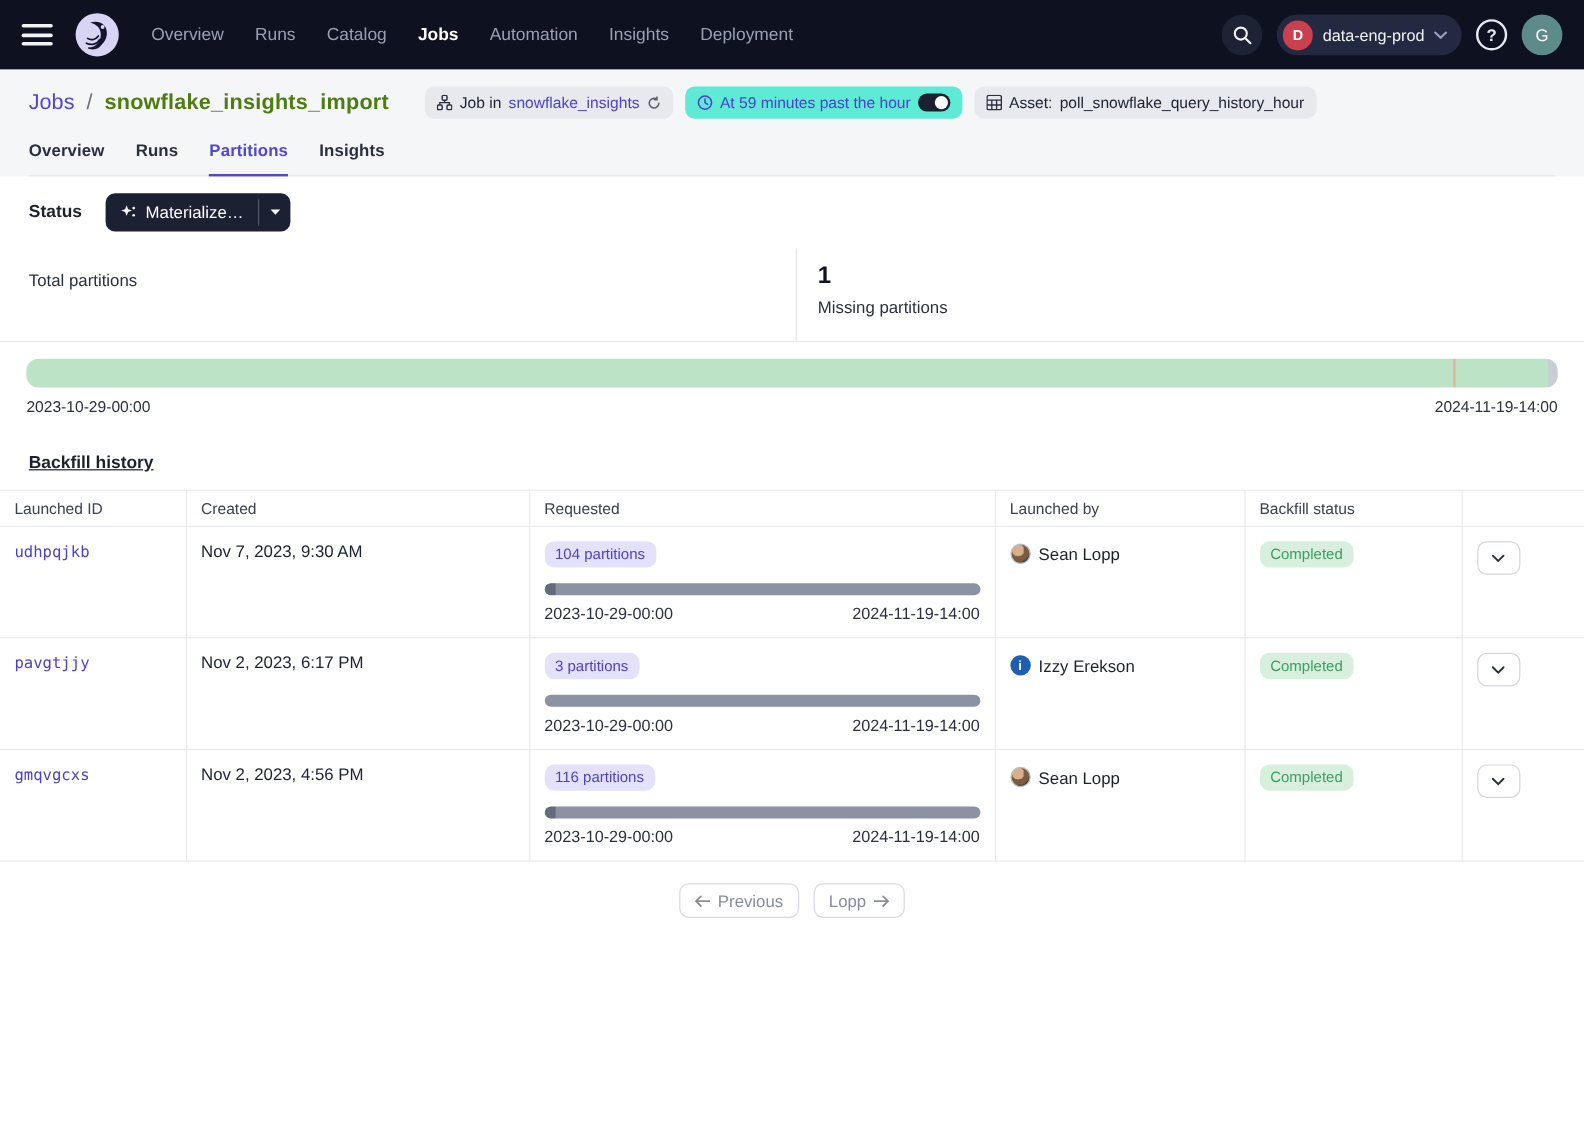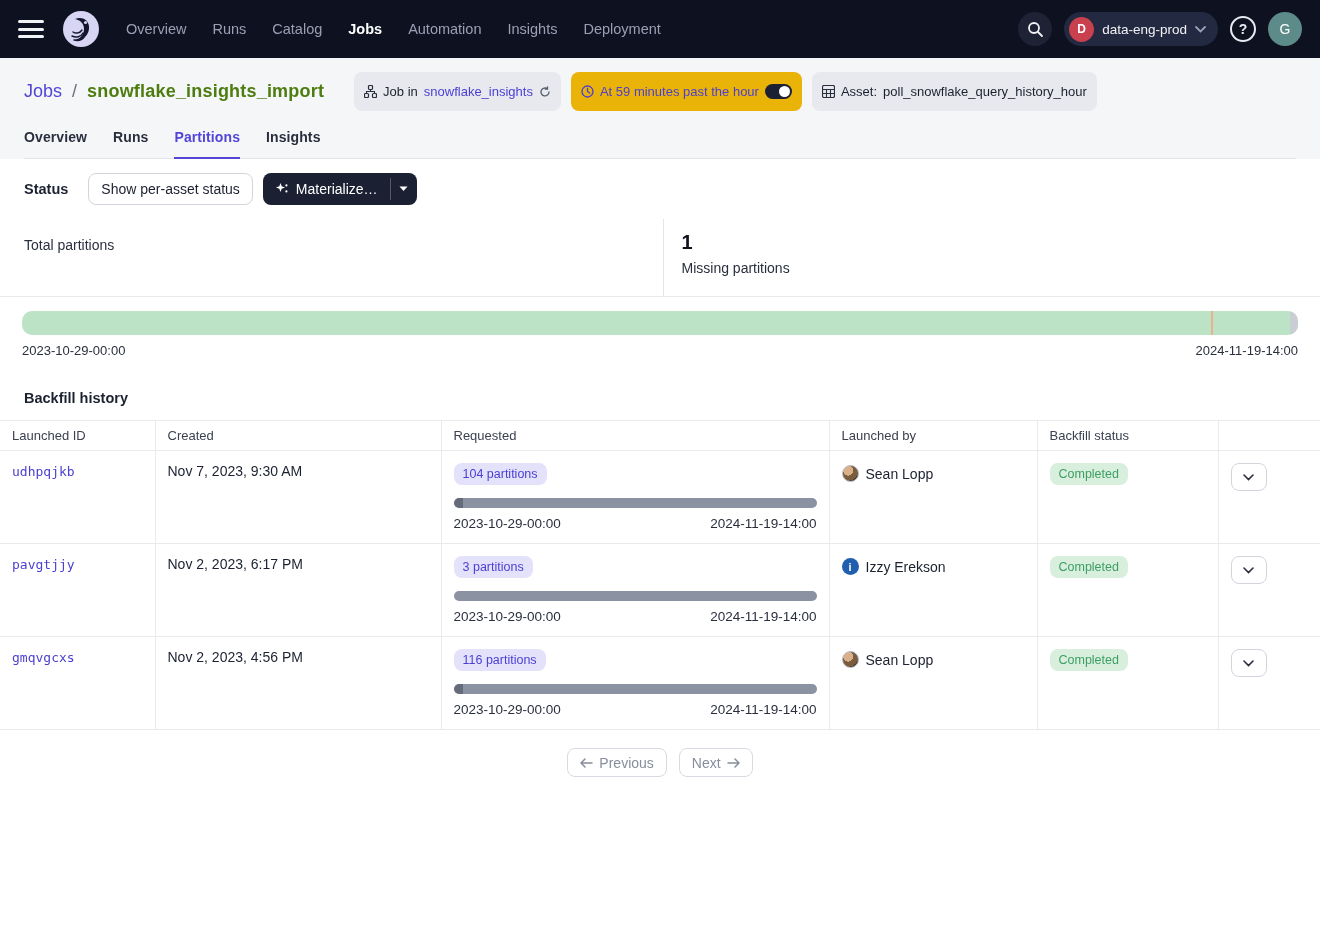--- a/index.html
+++ b/index.html
@@ -20,23 +20,23 @@
   .ws-name { color:#f2f3f7; font-size:13.5px; }
   .help-btn { width:26px; height:26px; border-radius:50%; border:2px solid #e8eaf2; color:#e8eaf2; font-size:14px; font-weight:bold; display:flex; align-items:center; justify-content:center; cursor:pointer; background:transparent; }
   .avatar { width:34px; height:34px; border-radius:50%; background:#5d8b89; color:#fff; font-size:14px; display:flex; align-items:center; justify-content:center; cursor:pointer; }
 
   
   .page-head { background:#f5f6f8; padding:14px 24px 0 24px; }
   .crumb-row { display:flex; align-items:center; gap:10px; flex-wrap:nowrap; }
   .crumb-root { color:#5245d8; font-size:18px; text-decoration:none; cursor:pointer; }
   .crumb-sep { color:#6a6f7e; font-size:18px; }
   .crumb-title { color:#4d7c0f; font-size:18px; font-weight:bold; letter-spacing:.2px; margin-right:20px; }
-  .badge { display:inline-flex; align-items:center; gap:6px; height:39px; padding:0 10px; border-radius:8px; font-size:13px; white-space:nowrap; }
+  .badge { display:inline-flex; align-items:center; gap:6px; height:27px; padding:0 10px; border-radius:8px; font-size:13px; white-space:nowrap; }
   .badge-gray { background:#e7e9ee; color:#1c2130; }
-  .badge-lav { background:#eab308; color:#4b3fd4; }
+  .badge-lav { background:#5eead4; color:#4b3fd4; }
   .badge-green { background:#d9f0de; color:#1c2130; }
   .badge a { color:#4b3fd4; cursor:pointer; text-decoration:none; }
   .dot-green { width:9px; height:9px; border-radius:50%; background:#3fae67; }
   .latest-label { color:#2f9e57; }
   .toggle { width:27px; height:15px; border-radius:8px; background:#1b2033; position:relative; cursor:pointer; flex:0 0 auto; }
   .toggle::after { content:""; position:absolute; right:2px; top:2px; width:11px; height:11px; border-radius:50%; background:#ffffff; }
 
   
   .tabs { display:flex; gap:26px; padding:18px 0 0 0; border-bottom:1px solid #e3e5ea; }
   .tab { font-size:14px; color:#2a2f3e; padding-bottom:12px; cursor:pointer; font-weight:bold; letter-spacing:.1px; }
@@ -58,21 +58,21 @@
   .stat-value { font-size:20px; font-weight:bold; color:#11131c; }
   .stat-label { font-size:14px; color:#2a2f3e; margin-top:6px; }
 
   .bar-wrap { padding:14px 22px 10px 22px; }
   .part-bar { position:relative; height:24px; border-radius:10px; background:#bde3c6; overflow:hidden; }
   .part-bar .tick { position:absolute; top:0; bottom:0; left:93.2%; width:2px; background:#f0b08e; }
   .part-bar .missing { position:absolute; top:0; bottom:0; right:0; width:8px; background:#c9cdd4; border-radius:0 10px 10px 0; }
   .bar-labels { display:flex; justify-content:space-between; font-size:13px; color:#2a2f3e; margin-top:8px; }
 
   
-  .bf-title { padding:22px 24px 14px 24px; font-size:14.5px; font-weight:bold; }
+  .bf-title { padding:22px 24px 14px 24px; font-size:14.5px; font-weight:bold;text-decoration:underline; }
   table.bf { width:100%; border-collapse:collapse; table-layout:fixed; }
   table.bf th, table.bf td { border:1px solid #e8eaee; border-left:none; vertical-align:top; text-align:left; }
   table.bf th:last-child, table.bf td:last-child { border-right:none; }
   table.bf th { font-weight:normal; font-size:13px; color:#3c4150; padding:7px 12px; height:30px; }
   table.bf td { padding:12px 12px; font-size:14px; color:#1c2130; height:86px; }
   .col-id { width:155px; } .col-created { width:286px; } .col-req { width:388px; }
   .col-user { width:208px; } .col-status { width:181px; } .col-menu { width:102px; }
   td.id-cell { padding-left:22px; }
   th.id-head { padding-left:22px; }
   .bf-id { color:#4a3fd0; font-family:"DejaVu Sans Mono", monospace; font-size:13px; cursor:pointer; text-decoration:none; }
@@ -184,21 +184,20 @@
     <span class="tab">Overview</span>
     <span class="tab">Runs</span>
     <span class="tab active">Partitions</span>
     <span class="tab">Insights</span>
   </div>
 </div>
 
 <div class="status-row">
   <span class="section-title">Status</span>
   <div class="status-actions">
-    <button class="btn-outline">Show per-asset status</button>
     <div class="btn-split">
       <span class="main">
         <svg width="14" height="14" viewBox="0 0 14 14">
             <path d="M5.5 1 L6.7 4.3 L10 5.5 L6.7 6.7 L5.5 10 L4.3 6.7 L1 5.5 L4.3 4.3 Z" fill="#fff"></path>
             <circle cx="11.4" cy="3.4" r="1.1" fill="#fff"></circle>
             <circle cx="11.4" cy="9.4" r="1.1" fill="#fff"></circle>
           </svg>
         <span>Materialize…</span>
       </span>
       <span class="sep"></span>
@@ -343,18 +342,18 @@
 </table>
 
 <div class="pager">
   <button>
     <svg width="13" height="10" viewBox="0 0 13 10">
         <path d="M5 1 L1 5 L5 9 M1 5 H12" fill="none" stroke="#878d9b" stroke-width="1.5" stroke-linecap="round" stroke-linejoin="round"></path>
       </svg>
     <span>Previous</span>
   </button>
   <button>
-    <span>Next</span>
+    <span>Lopp</span>
     <svg width="13" height="10" viewBox="0 0 13 10">
         <path d="M8 1 L12 5 L8 9 M12 5 H1" fill="none" stroke="#878d9b" stroke-width="1.5" stroke-linecap="round" stroke-linejoin="round"></path>
       </svg>
   </button>
 </div>
 
 </body></html>

